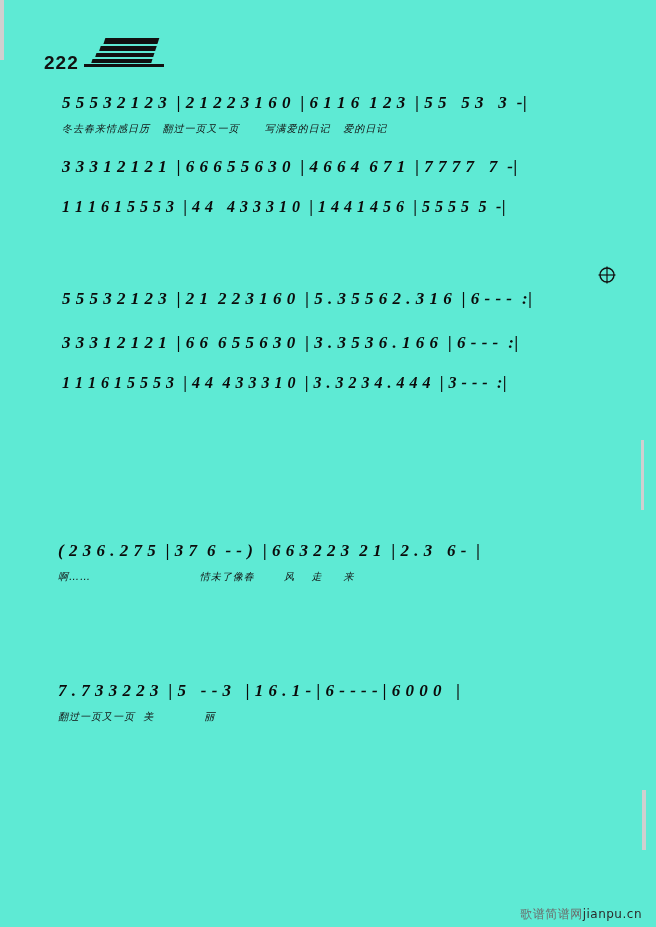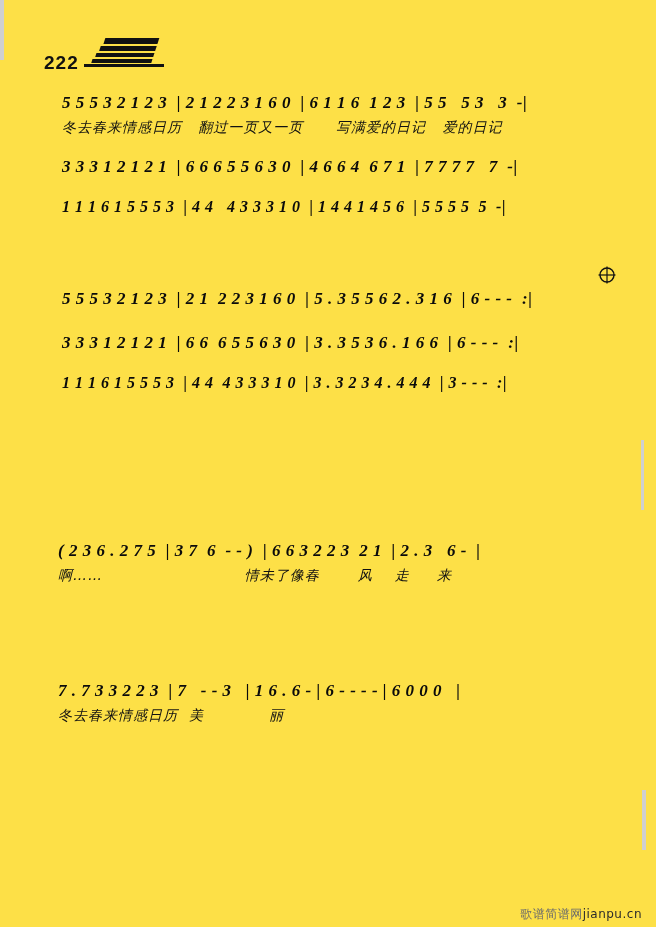--- a/index.html
+++ b/index.html
@@ -14,21 +14,21 @@
     font-family: "Liberation Serif", serif;
     color: #111;
     overflow: hidden;
   }
 
   .page {
     position: absolute;
     left: 0; top: 0;
     width: 656px;
     height: 927px;
-    background: #fde047;
+    background: #5eead4;
   }
 
   
   .page-number {
     position: absolute;
     left: 44px;
     top: 52px;
     font-family: "Liberation Sans", sans-serif;
     font-weight: bold;
     font-size: 19px;
@@ -67,21 +67,21 @@
     letter-spacing: 0.5px;
     line-height: 22px;
     color: #0b0b0b;
     white-space: pre;
   }
   .notes.small {
     font-size: 16px;
   }
   .lyrics {
     font-family: "DejaVu Sans", sans-serif;
-    font-size: 14px;
+    font-size: 10px;
     letter-spacing: 1px;
     line-height: 18px;
     color: #111;
     white-space: pre;
   }
 
   
 
   
   .repeat-mark {
@@ -170,24 +170,24 @@
       <span class="notes">( 2 3 6 . 2 7 5  | 3 7  6  - - )  | 6 6 3 2 2 3  2 1  | 2 . 3   6 -  |</span>
     </div>
     <div class="lyric-row">
       <span class="lyrics">啊……                          情未了像春       风    走     来</span>
     </div>
   </div>
 
 
   <div class="system" style="left:58px; top:680px; width:540px;">
     <div class="staff-row">
-      <span class="notes">7 . 7 3 3 2 2 3  | 7   - - 3   | 1 6 . 6 - | 6 - - - - | 6 0 0 0   |</span>
+      <span class="notes">7 . 7 3 3 2 2 3  | 5   - - 3   | 1 6 . 1 - | 6 - - - - | 6 0 0 0   |</span>
     </div>
     <div class="lyric-row">
-      <span class="lyrics">冬去春来情感日历  美            丽</span>
+      <span class="lyrics">翻过一页又一页  美            丽</span>
     </div>
   </div>
 
   <div class="edge-mark" style="left:0px; top:0px; width:4px; height:60px;"></div>
   <div class="edge-mark" style="right:12px; top:440px; width:3px; height:70px;"></div>
   <div class="edge-mark" style="right:10px; top:790px; width:4px; height:60px;"></div>
 
   <div class="credit">
     <span>歌谱简谱网</span><span class="site">jianpu.cn</span>
   </div>

